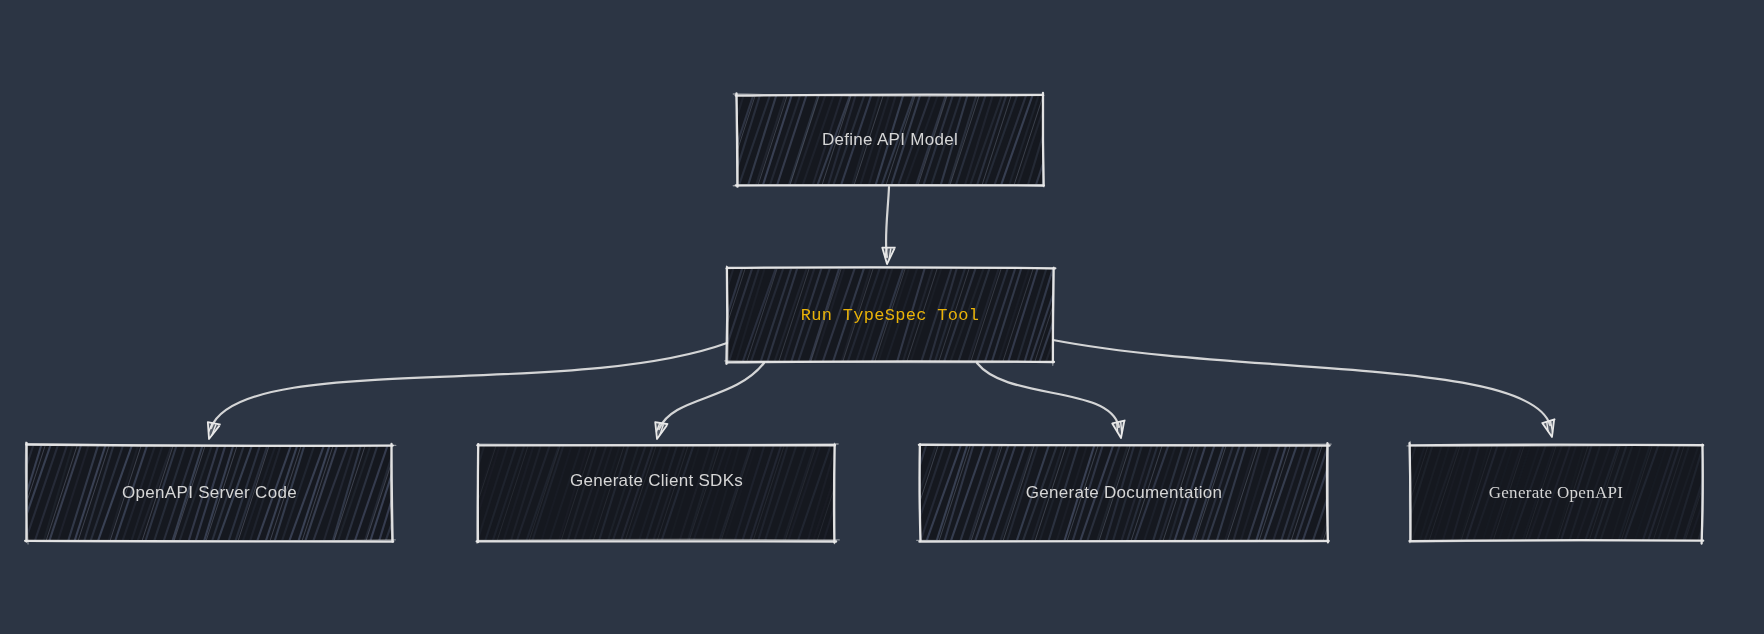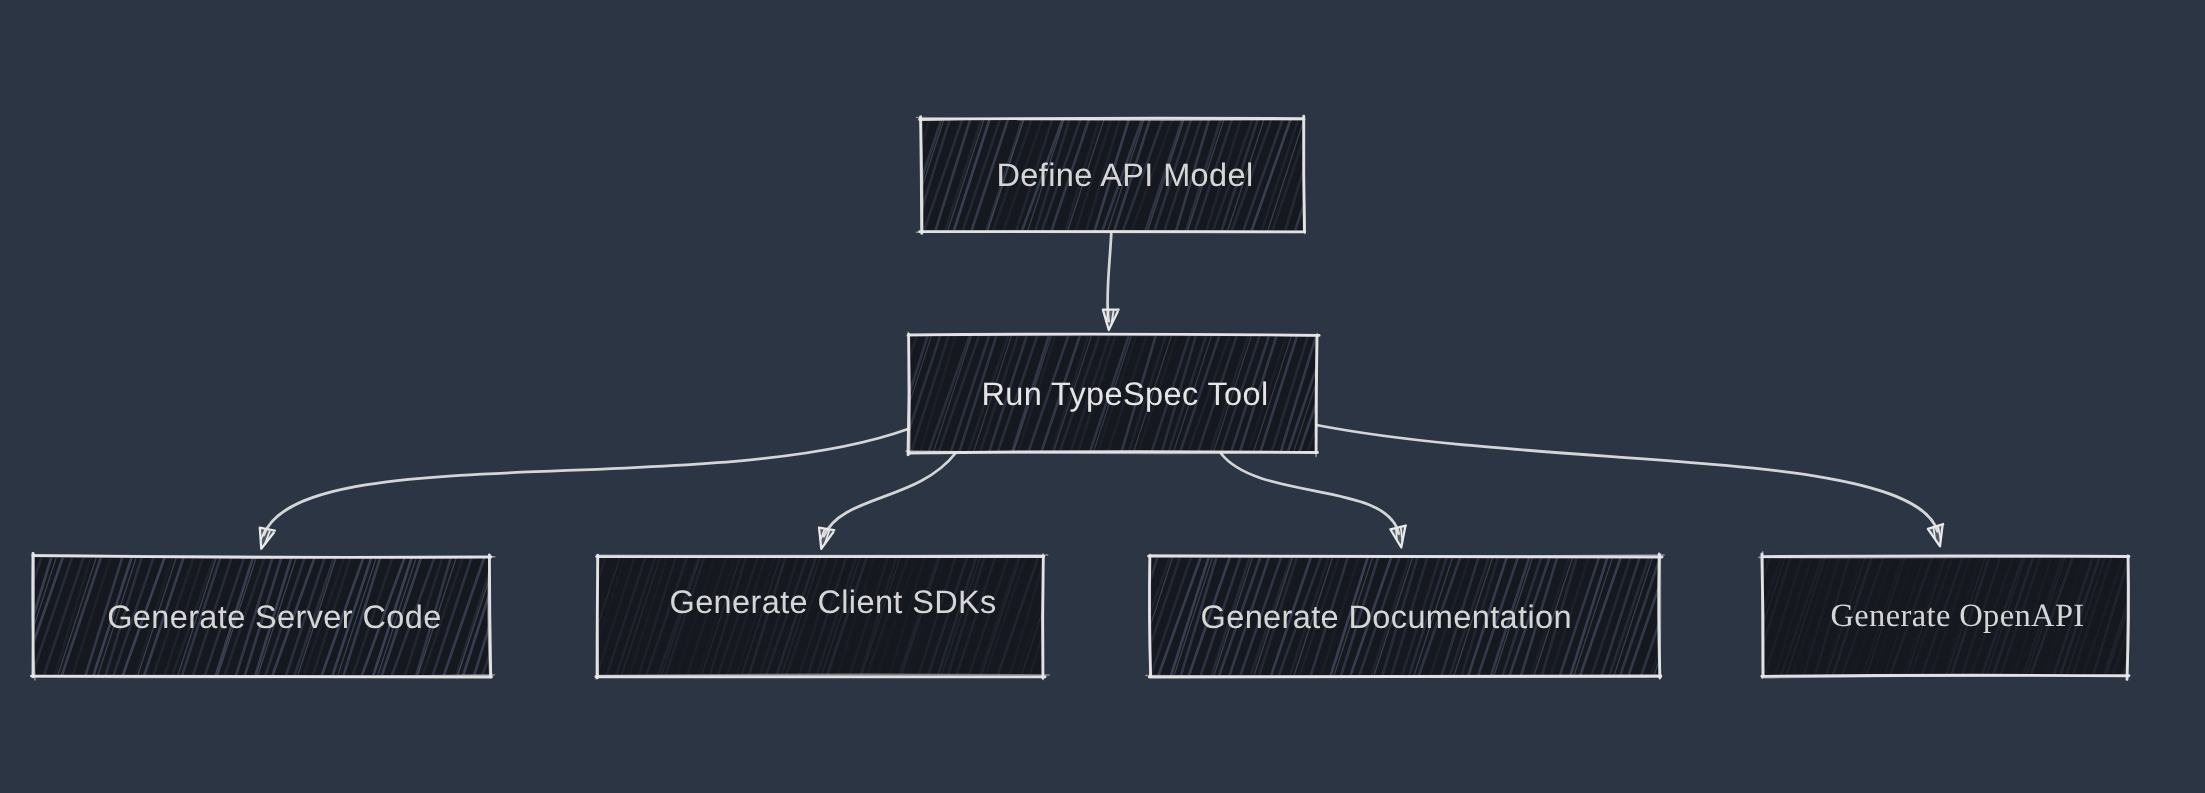--- a/index.html
+++ b/index.html
@@ -18,26 +18,25 @@
     position: absolute;
     left: 0;
     top: 0;
   }
   .node-label {
     position: absolute;
     display: flex;
     align-items: center;
     justify-content: center;
     text-align: center;
-    font-size: 26px;
+    font-size: 17px;
     font-weight: 400;
     letter-spacing: 0.3px;
     pointer-events: none;
     white-space: nowrap;
-    padding-left: 10px;
   }
 </style>
 </head>
 <body>
 
 <div class="stage" style="background: rgb(44, 53, 68);">
   <svg id="diagram-svg" width="1764" height="634" viewBox="0 0 1764 634">
       <defs>
         <clipPath id="clip-define">
           <rect x="738" y="96" width="304" height="88"></rect>
@@ -532,18 +531,18 @@
         </g>
         <g>
           <path d="M 1554.0717788378875 420.1267154220975 L 1552 437 L 1542.2492005820322 423.07441524708713 L 1555.2717788378875 419.1267154220975" fill="#e9e9e9" fill-opacity="0.22" stroke="#e9e9e9" stroke-width="1.8" stroke-linejoin="round"></path>
           <line x1="1550.525005361131" y1="421.0110253695944" x2="1552.5800980746085" y2="432.2754803181873" stroke="#e9e9e9" stroke-width="1.4"></line>
           <line x1="1546.7417803192573" y1="421.95428931359106" x2="1548.099680232813" y2="431.4297660988349" stroke="#e9e9e9" stroke-width="1.4"></line>
         </g>
       </g>
     </svg>
 
   <div class="node-label" style="left: 737px; top: 95px; width: 306px; height: 90px; color: rgb(214, 214, 214);">Define API Model</div>
-  <div class="node-label" style="left: 727px; top: 268px; width: 326px; height: 94px; color: #e5e5e5;">Run TypeSpec Tool</div>
-  <div class="node-label" style="left: 27px; top: 445px; width: 365px; height: 96px; color: rgb(214, 214, 214);">Generate Server Code</div>
+  <div class="node-label" style="left: 727px; top: 268px; width: 326px; height: 94px; color: #eab308; font-family: Liberation Mono, monospace;">Run TypeSpec Tool</div>
+  <div class="node-label" style="left: 27px; top: 445px; width: 365px; height: 96px; color: rgb(214, 214, 214);">OpenAPI Server Code</div>
   <div class="node-label" style="left: 478px; top: 445px; width: 357px; height: 72px; color: rgb(214, 214, 214);">Generate Client SDKs</div>
-  <div class="node-label" style="left: 895px; top: 445px; width: 408px; height: 96px; color: rgb(214, 214, 214);">Generate Documentation</div>
+  <div class="node-label" style="left: 920px; top: 445px; width: 408px; height: 96px; color: rgb(214, 214, 214);">Generate Documentation</div>
   <div class="node-label" style="left: 1410px; top: 445px; width: 292px; height: 96px; color: rgb(214, 214, 214); font-family: Liberation Serif, serif;">Generate OpenAPI</div>
 </div>
 
 </body></html>

